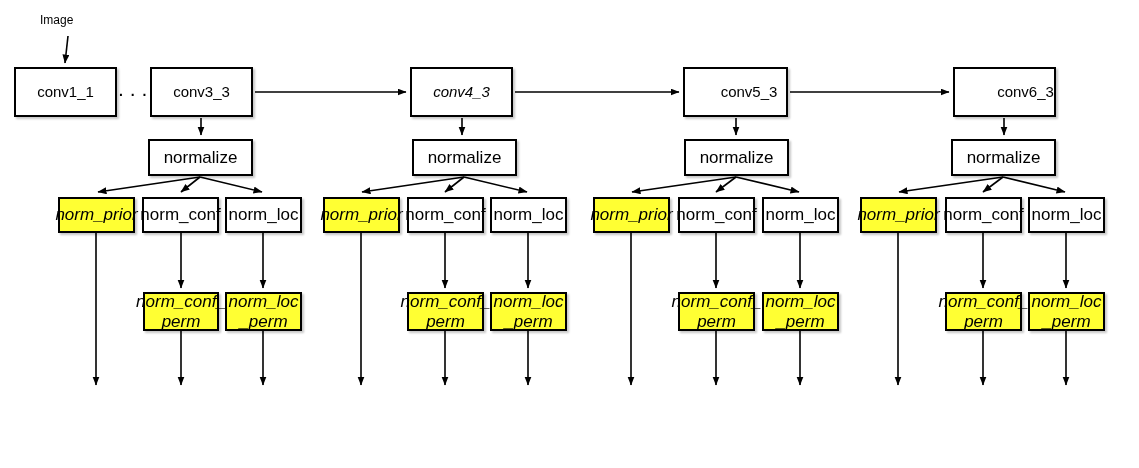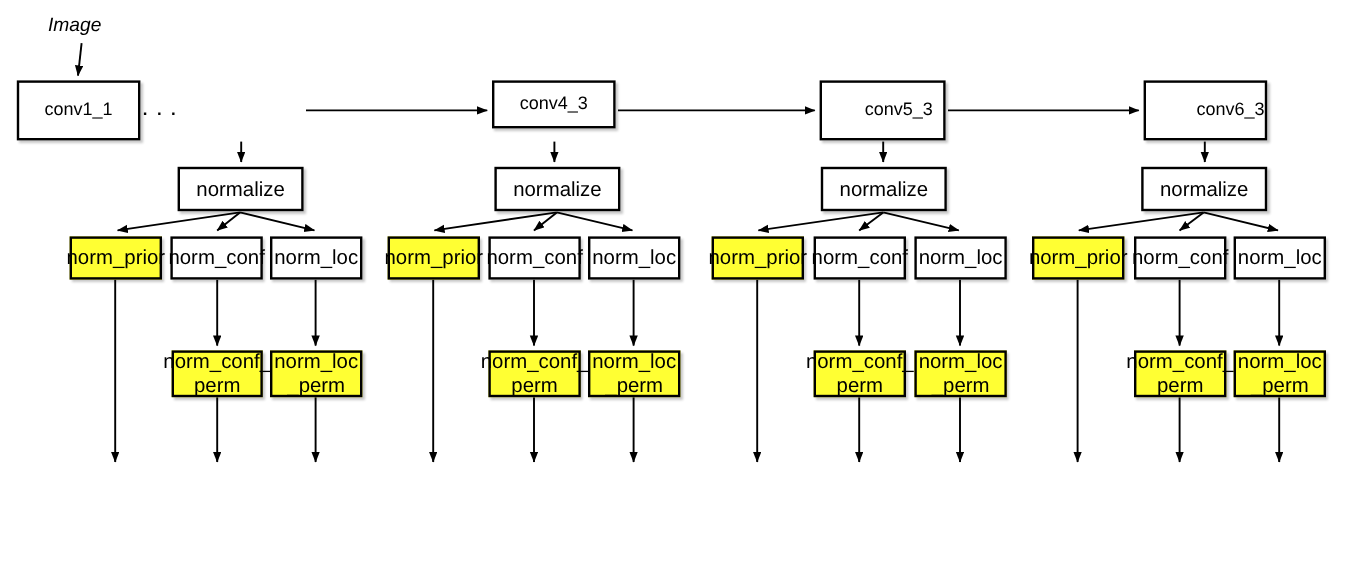--- a/index.html
+++ b/index.html
@@ -25,29 +25,28 @@
     display: flex;
     flex-direction: column;
     align-items: center;
     justify-content: center;
     text-align: center;
     font-size: 17px;
     line-height: 1.12;
     z-index: 2;
     box-shadow: 2px 2px 2px rgba(0,0,0,0.22);
   }
-  .yellow { background: var(--highlight, #FFFF33); }
+  .yellow { background: var(--highlight, #FFFF33); font-style: italic; }
   .conv   { font-size: 15px; text-align: right; }
   .bar    { font-size: 15px; }
   .floating-label {
     position: absolute;
-    font-size: 16px;
+    font-size: 12px;
     z-index: 2;
     white-space: nowrap;
-    font-style: italic;
   }
   .dots {
     position: absolute;
     font-size: 14px;
     font-weight: bold;
     letter-spacing: 2px;
     z-index: 2;
     white-space: nowrap;
   }
 </style>
@@ -115,21 +114,22 @@
       <line x1="528" y1="331" x2="528" y2="385" marker-end="url(#ah)"></line>
       <line x1="800" y1="331" x2="800" y2="385" marker-end="url(#ah)"></line>
       <line x1="1066" y1="331" x2="1066" y2="385" marker-end="url(#ah)"></line>
     </g>
   </svg>
 
   <div class="floating-label" style="left:40px; top:13px;">Image</div>
 
   <div class="box conv" style="left:14px; top:67px; width:103px; height:50px;">conv1_1</div>
   <div class="dots" style="left:119px; top:83px;">. . .</div>
-  <div class="box conv" style="left:410px; top:67px; width:103px; height:40px;">conv4_3</div>
+  <div class="box conv" style="left:150px; top:67px; width:103px; height:50px;">conv3_3</div>
+  <div class="box conv" style="left:410px; top:67px; width:103px; height:50px;font-style:italic;">conv4_3</div>
   <div class="box conv" style="left:683px; top:67px; width:105px; height:50px;padding-left:27px;">conv5_3</div>
   <div class="box conv" style="left:953px; top:67px; width:103px; height:50px;padding-left:42px;">conv6_3</div>
 
   <div class="box" style="left:148px; top:139px; width:105px; height:37px;">normalize</div>
   <div class="box" style="left:412px; top:139px; width:105px; height:37px;">normalize</div>
   <div class="box" style="left:684px; top:139px; width:105px; height:37px;">normalize</div>
   <div class="box" style="left:951px; top:139px; width:105px; height:37px;">normalize</div>
 
   <div class="box yellow" style="left:58px; top:197px; width:77px; height:36px;">norm_prior</div>
   <div class="box" style="left:142px; top:197px; width:77px; height:36px;">norm_conf</div>

